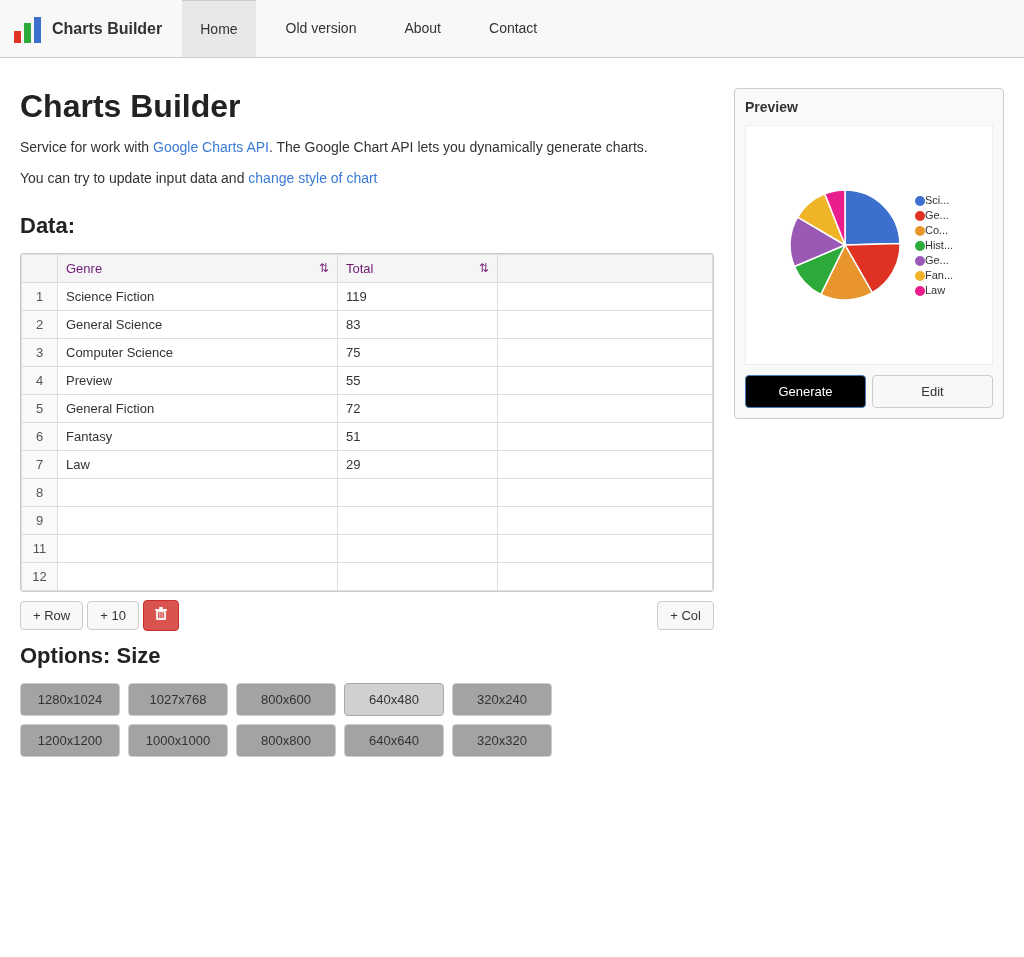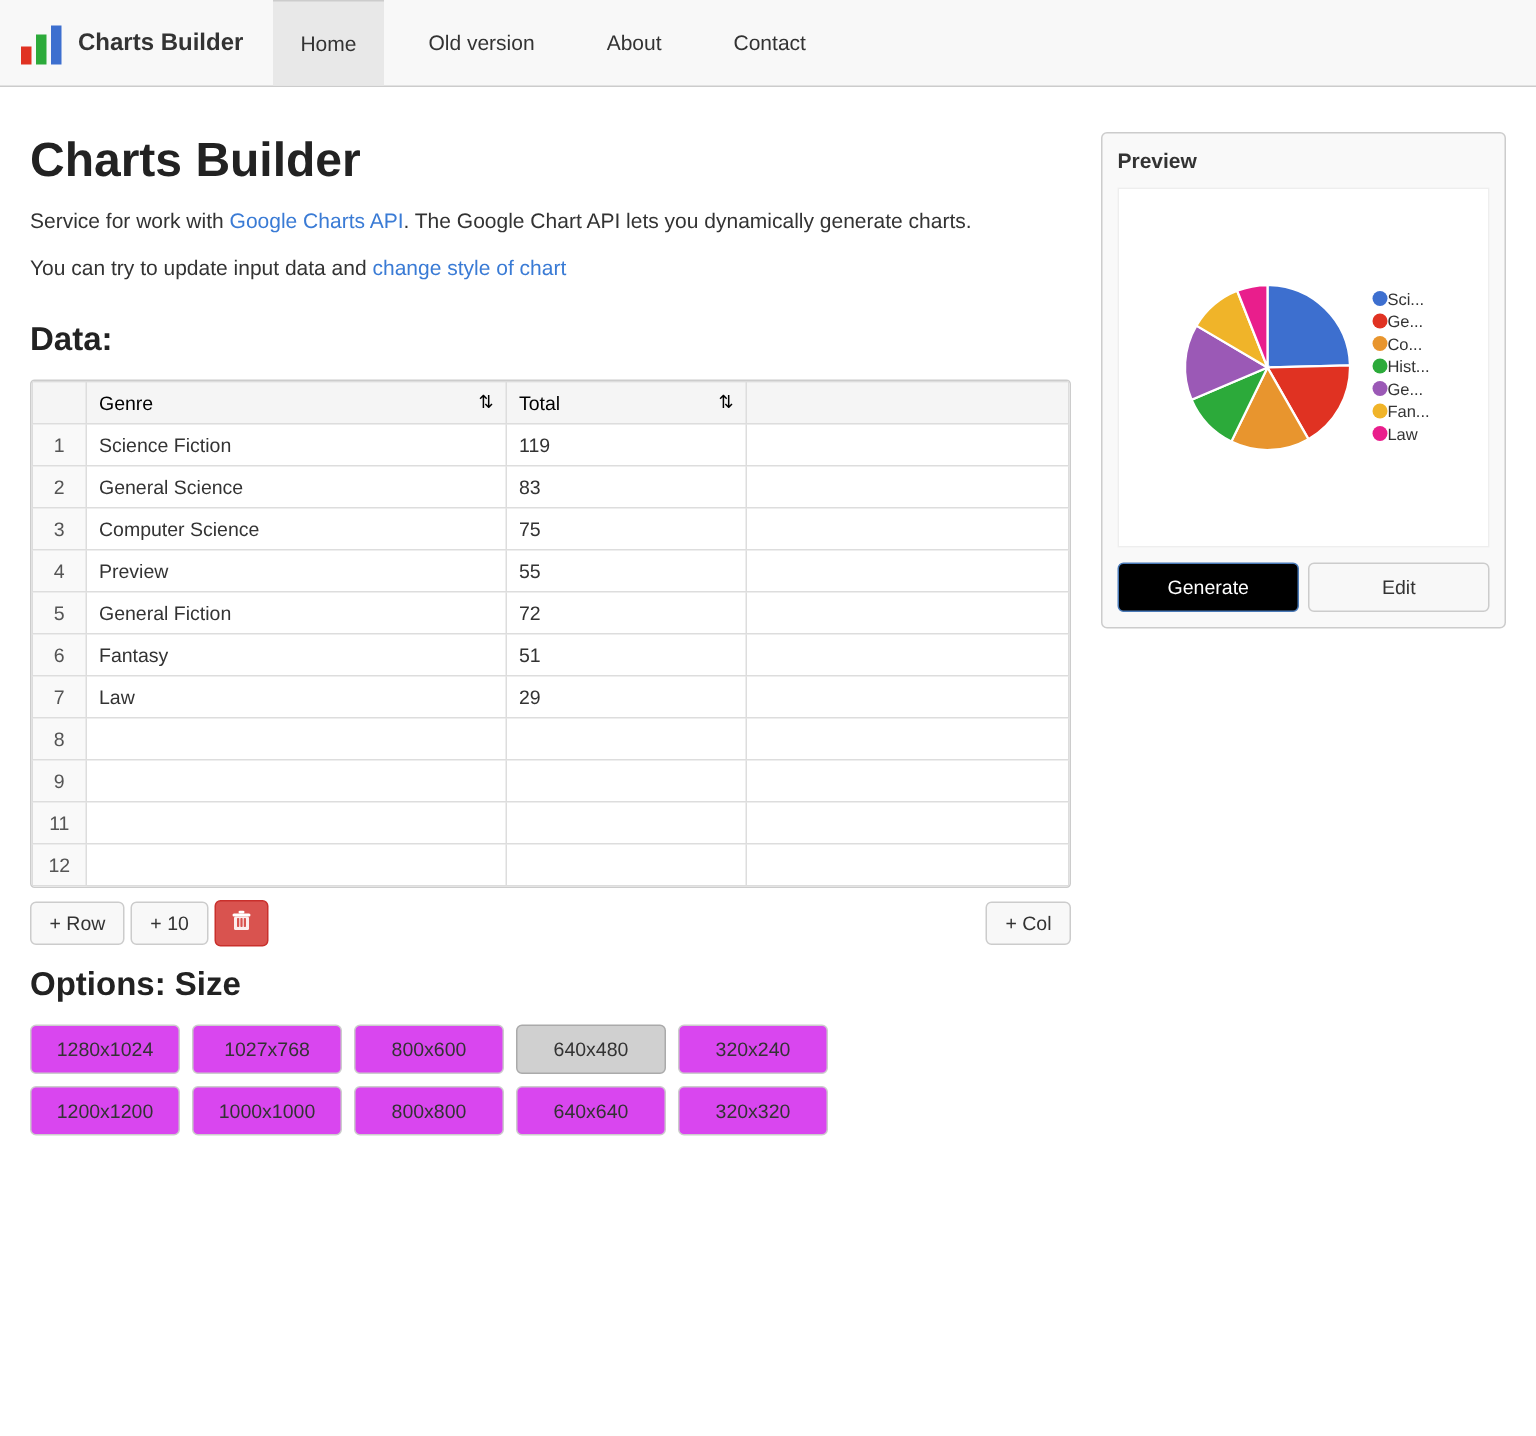--- a/index.html
+++ b/index.html
@@ -81,21 +81,21 @@
       width: 100%;
       border-collapse: collapse;
       font-size: 13px;
     }
     thead tr th {
       background: #f5f5f5;
       border: 1px solid #ddd;
       padding: 6px 8px;
       text-align: left;
       font-weight: normal;
-      color: #000000;
+      color: #701a75;
     }
     .th-row-num { width: 36px; }
     .th-genre { width: 280px; }
     .th-total { width: 160px; }
     .th-extra { }
 
     tbody tr td {
       border: 1px solid #ddd;
       padding: 5px 8px;
       height: 28px;
@@ -133,21 +133,21 @@
       margin-left: auto;
     }
 
     
     .options-section { margin-top: 12px; }
     .size-group { display: flex; flex-wrap: wrap; gap: 8px; margin-bottom: 8px; }
     .size-btn {
       padding: 8px 16px;
       border: 1px solid #ccc;
       border-radius: 4px;
-      background: #d946ef;
+      background: #a3a3a3;
       cursor: pointer;
       font-size: 13px;
       color: #333;
       min-width: 100px;
       text-align: center;
     }
     .size-btn.active {
       background: #d0d0d0;
       border-color: #aaa;
     }
@@ -209,21 +209,21 @@
       padding: 10px;
     }
     .legend {
       font-size: 11px;
       display: flex;
       flex-direction: column;
       gap: 3px;
     }
     .legend-item {
       display: flex;
-      align-items: flex-start;
+      align-items: flex-end;
       gap: 0;
     }
     .legend-dot {
       width: 10px;
       height: 10px;
       border-radius: 50%;
       flex-shrink: 0;
     }
 
     .sort-arrow { font-size: 12px; }

